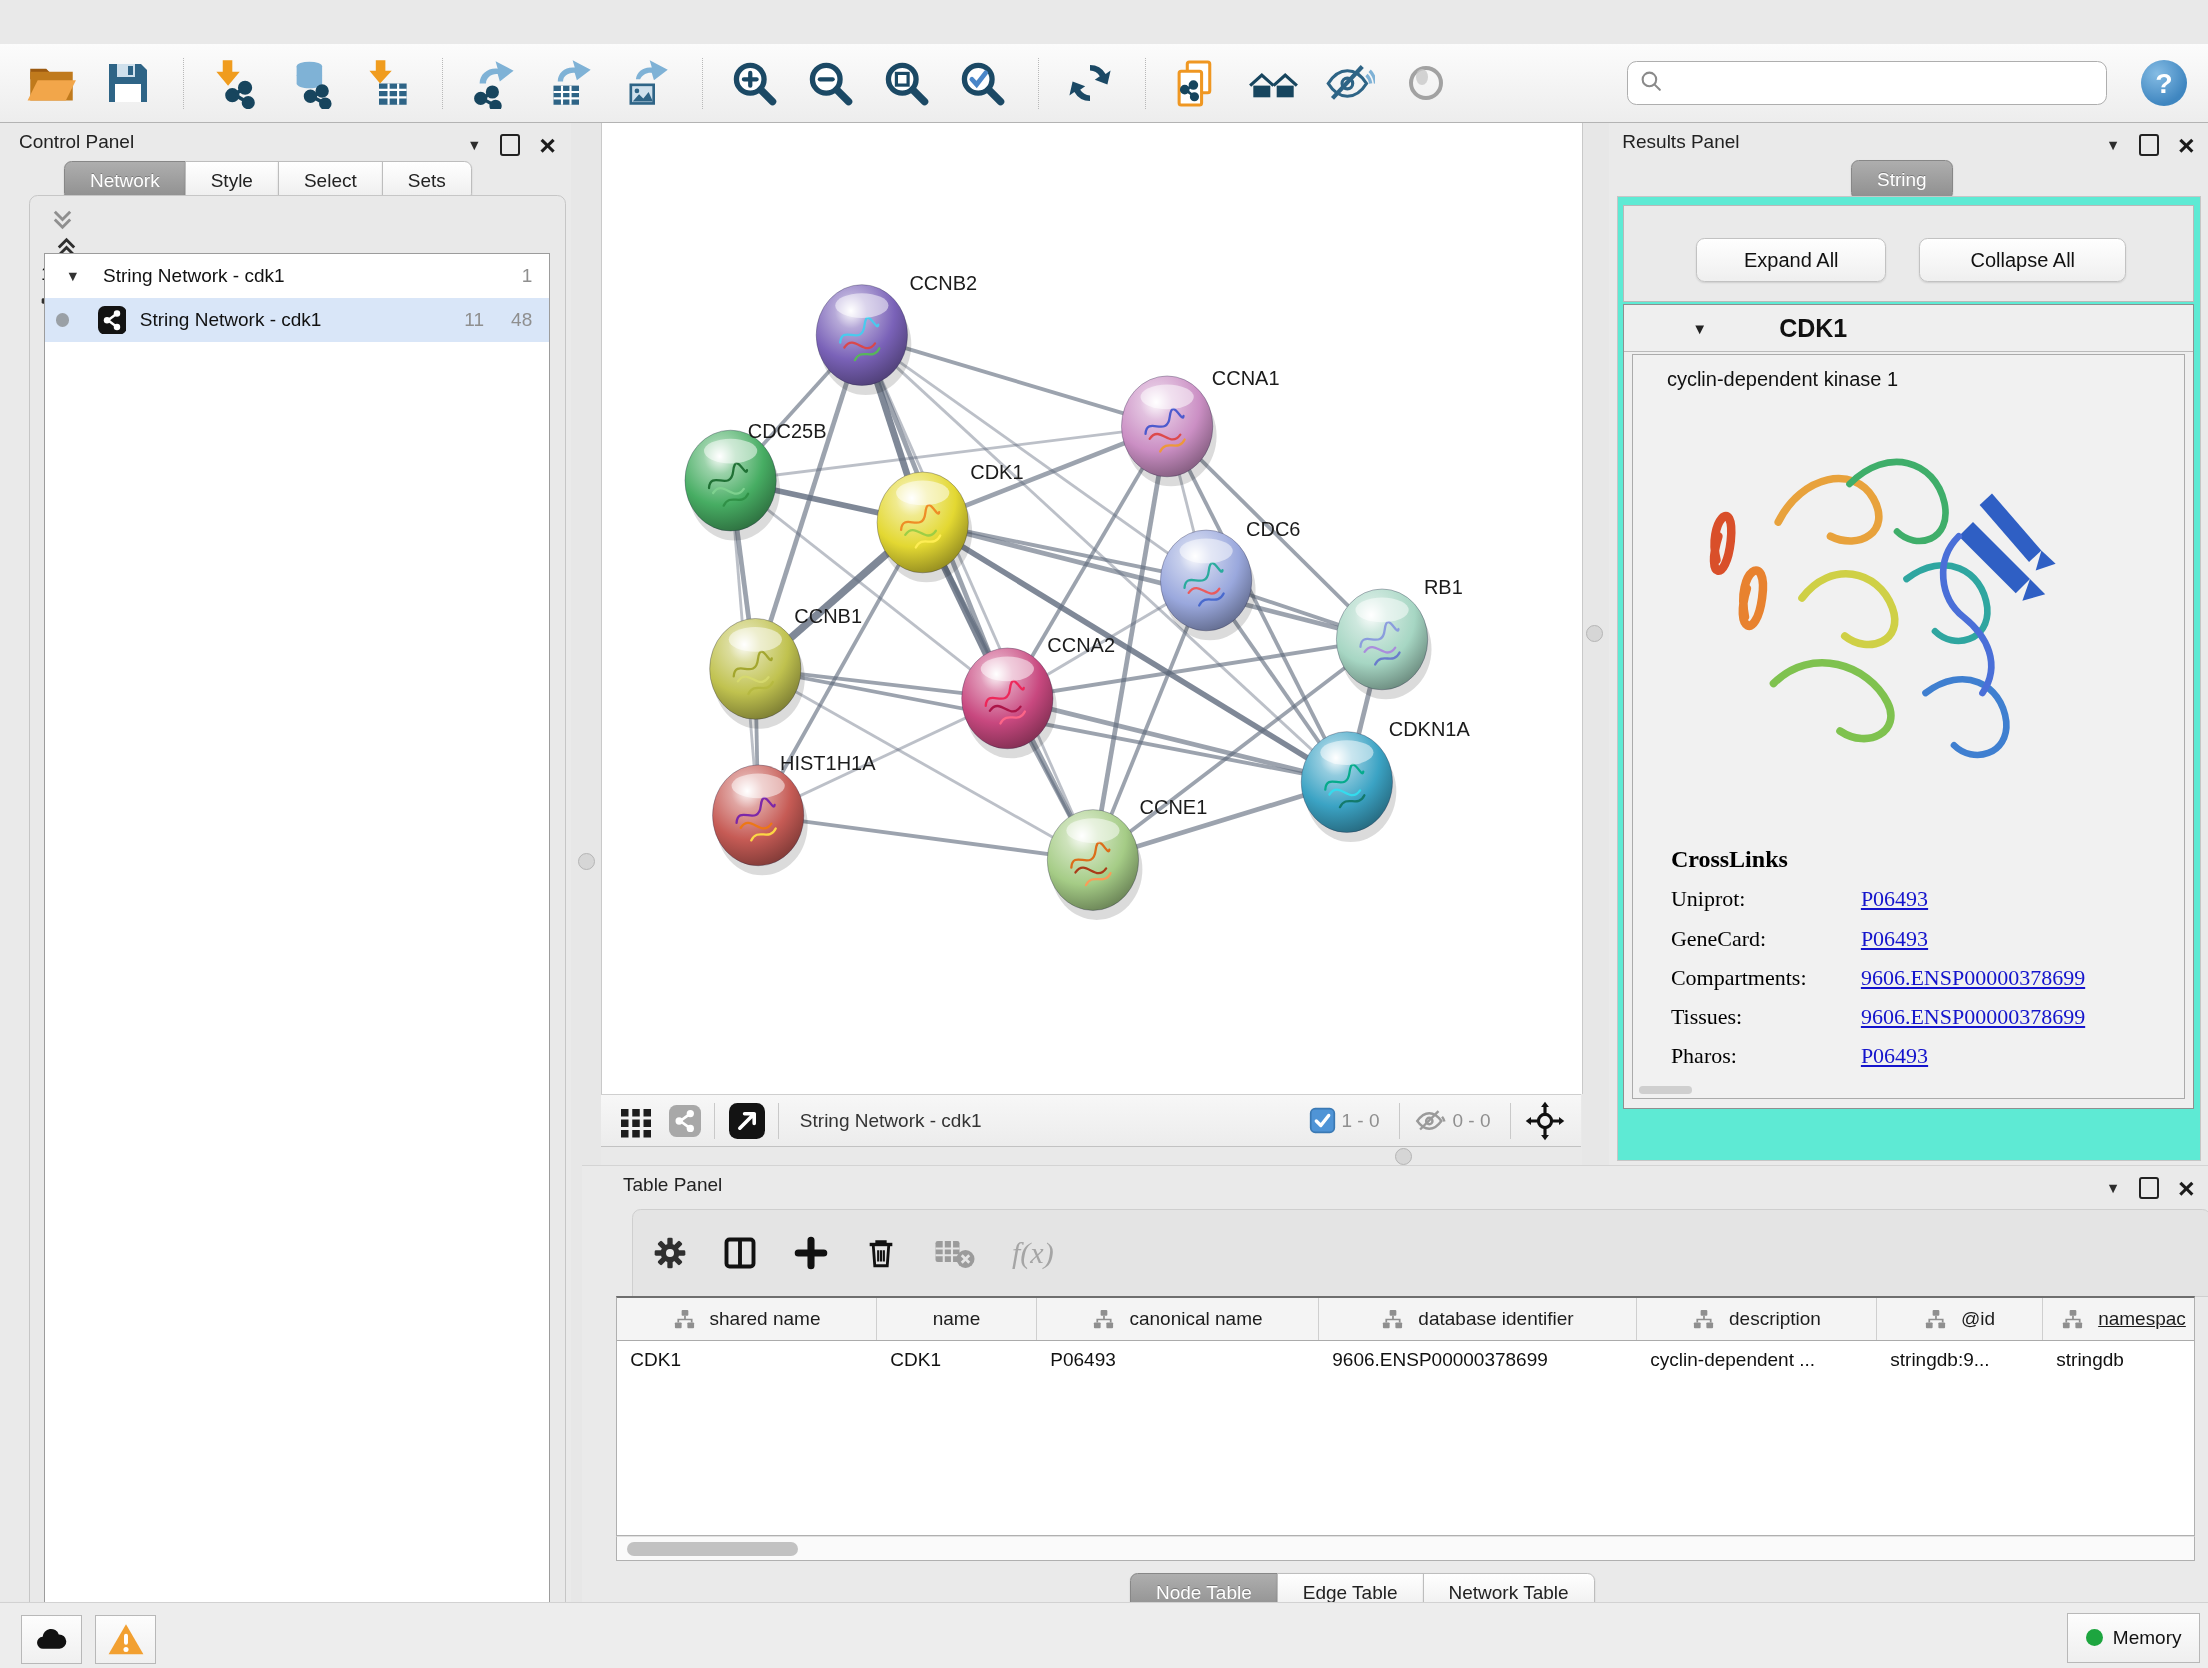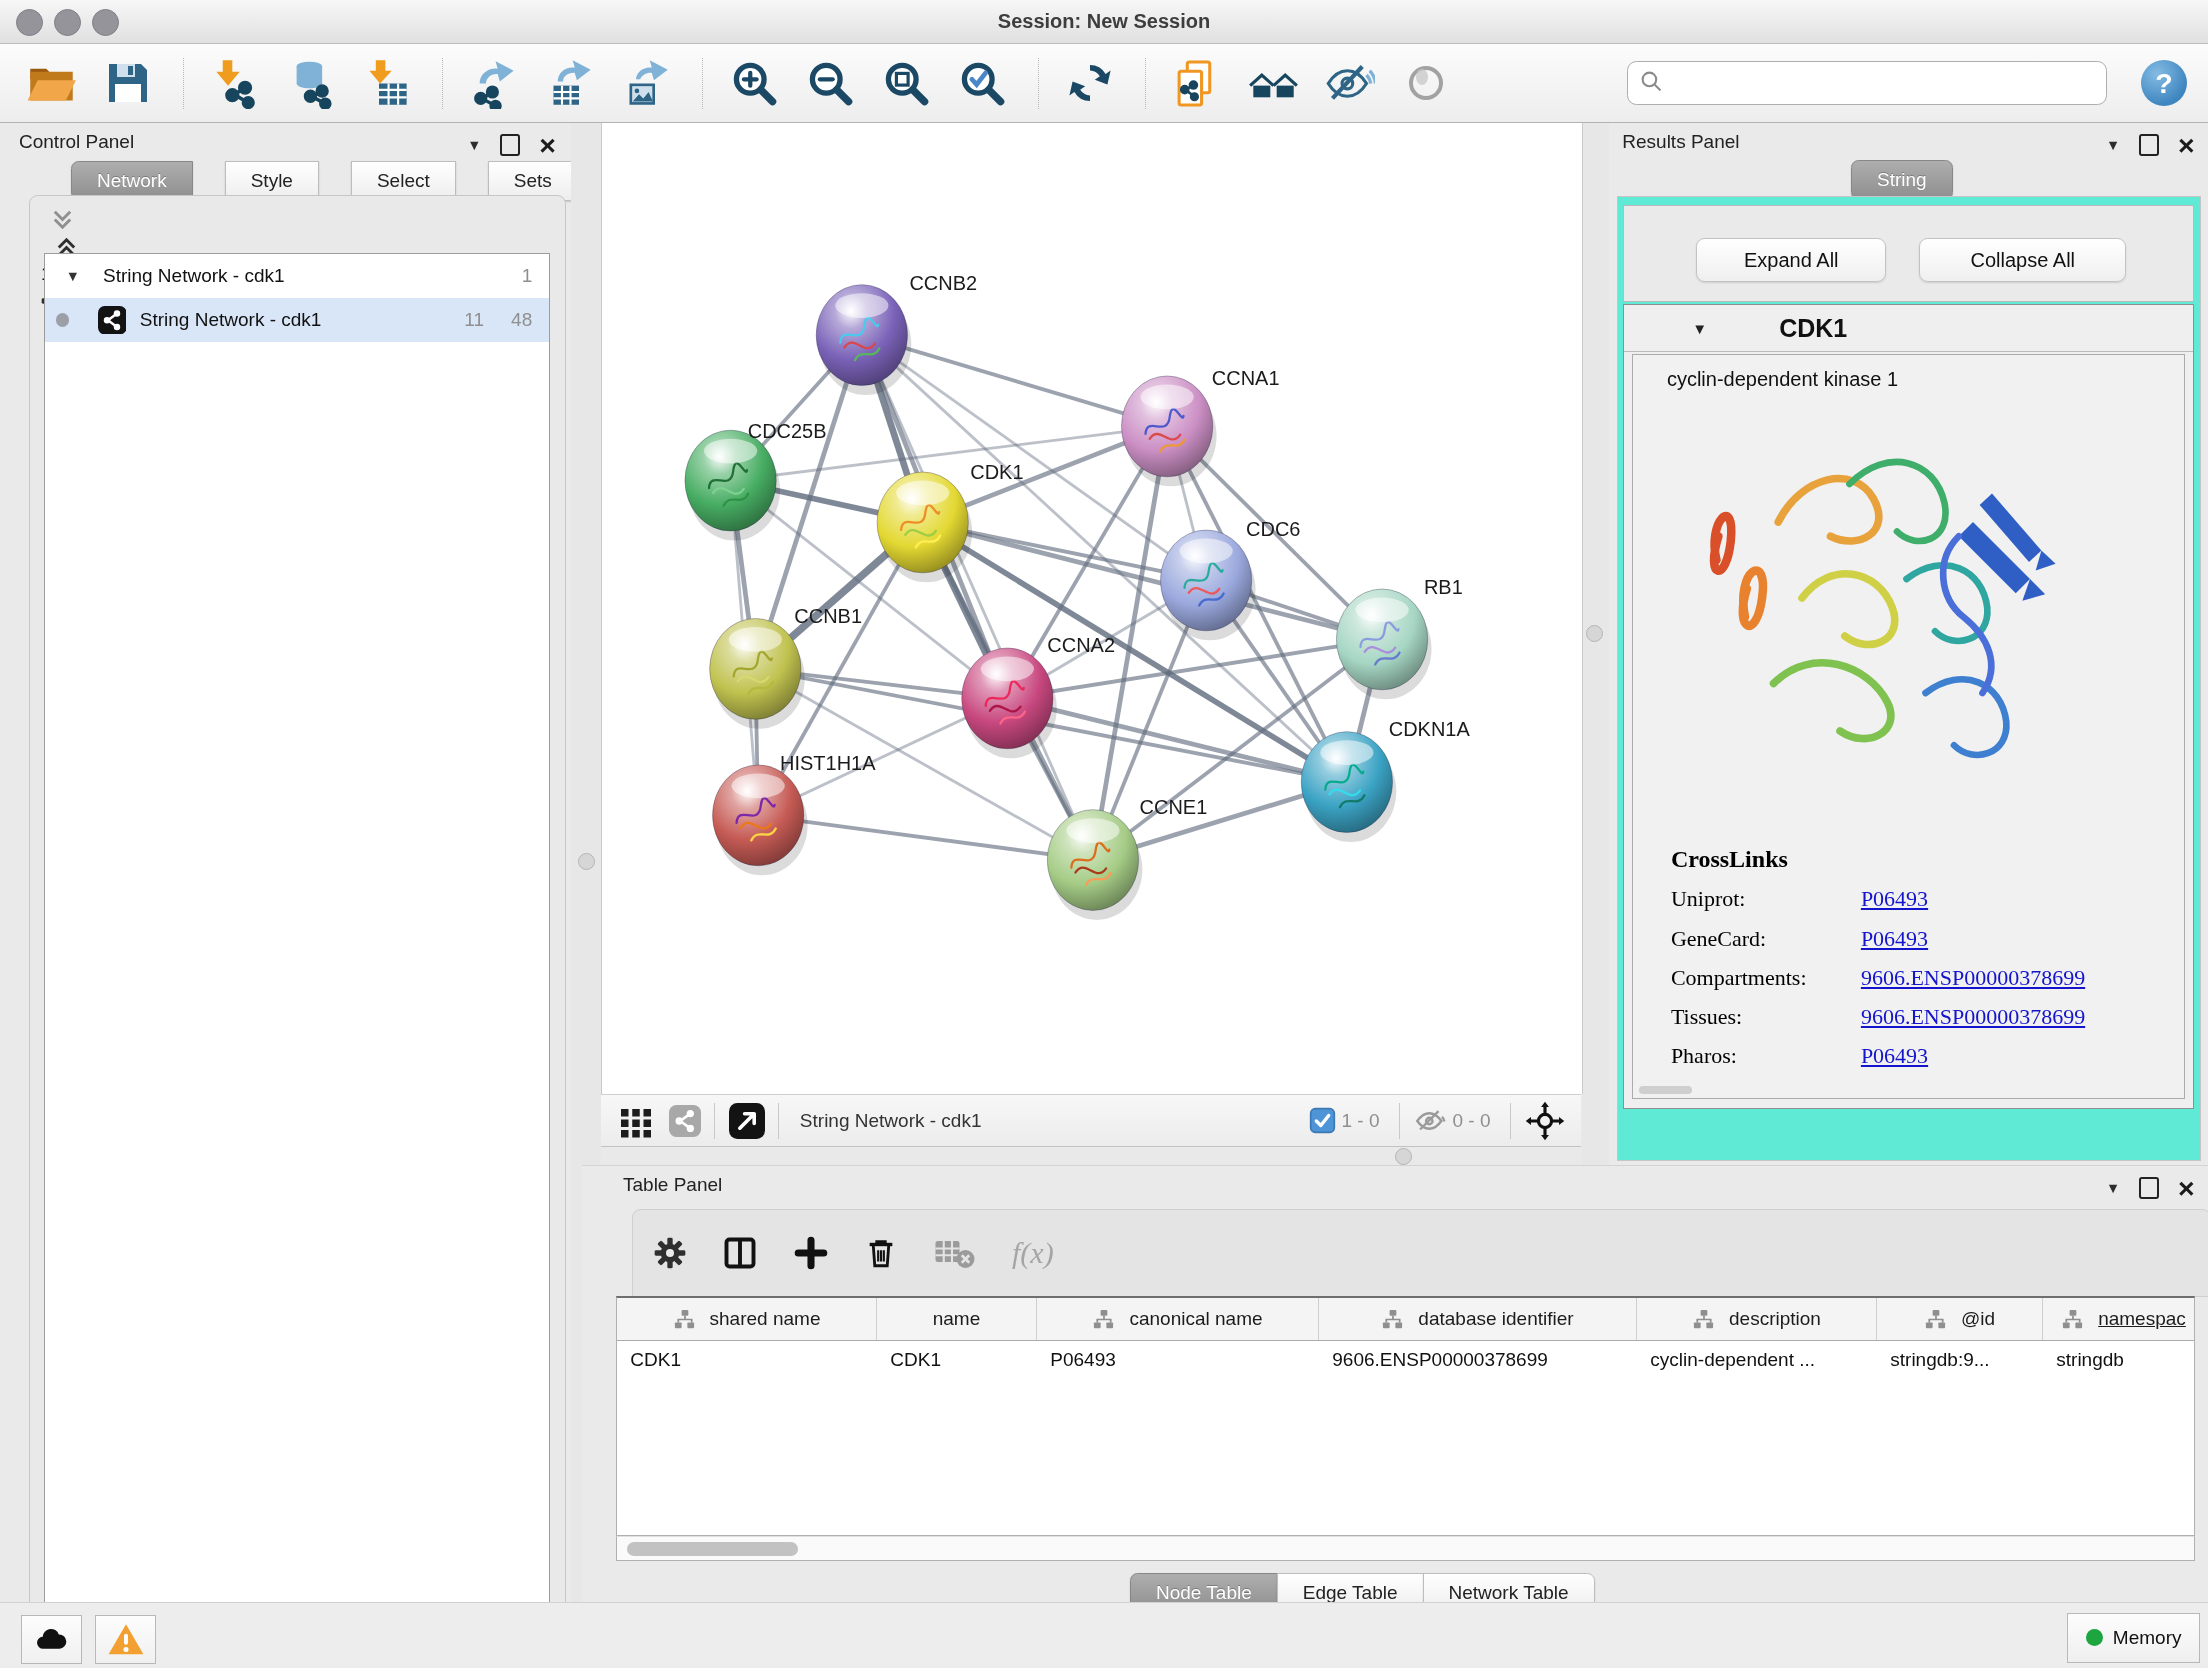--- a/index.html
+++ b/index.html
@@ -36,21 +36,21 @@
        border:1px solid #bdbdbd;font-size:19px;margin-left:-1px;color:#222;
        box-shadow:0 1px 1.9px rgba(0,0,0,.15);}
   .seg:first-child{border-radius:7.6px 0 0 7.6px;}
   .seg:last-child{border-radius:0 7.6px 7.6px 0;}
   .seg.selected{background:linear-gradient(#aeaeae,#8e8e8e);color:#fff;border-color:#878787;
                 text-shadow:0 -1px 0 rgba(0,0,0,.25);}
   
   .control-panel{position:absolute;left:0;top:123px;width:571px;height:1478px;background:#eaeaea;}
   .cp-title{position:absolute;left:19px;top:7.6px;}
   .cp-ctrls{right:15px;top:11.4px;}
-  .cp-tabs{position:absolute;left:72px;top:38px;gap:33px;}
+  .cp-tabs{position:absolute;left:65px;top:38px;}
   .cp-box{position:absolute;left:28.5px;top:72px;width:535px;height:1501px;background:#e9e9e9;
           border:1px solid #c6c6c6;border-radius:8.6px;}
   .cp-selrow{position:absolute;left:11.4px;right:0;top:11.4px;height:42px;display:flex;align-items:flex-start;flex-direction:column;}
   .cp-selrow .status{flex:1;text-align:center;font-size:19px;color:#111;}
   .tree-box{position:absolute;left:14.3px;right:14.3px;top:57px;bottom:5.7px;background:#fff;border:1px solid #9c9c9c;}
   .tree-row{height:44px;display:flex;align-items:center;font-size:19px;}
   .tree-row .tri{margin-left:21px;font-size:14.3px;color:#333;}
   .tree-row .lbl{margin-left:23px;color:#111;}
   .tree-row .cnt{color:#8f8f8f;}
   .tree-row.child{background:#d9e6f8;}
@@ -116,26 +116,20 @@
   .memory-btn{position:absolute;right:7.6px;top:9.5px;width:131px;height:48px;background:linear-gradient(#fdfdfd,#efefef);
               border:1px solid #b8b8b8;display:flex;align-items:center;justify-content:center;gap:9.5px;font-size:19px;color:#111;}
   .mem-dot{width:17px;height:17px;border-radius:50%;background:#1da53f;}
   .spacer-strip{position:absolute;background:#e7e7e7;}
 </style>
 </head>
 <body>
 
 <div class="window">
 
-  <div class="titlebar">
-    <span class="tl" style="left:16px"></span>
-    <span class="tl" style="left:54px"></span>
-    <span class="tl" style="left:92px"></span>
-    <div class="title-text">Session: New Session</div>
-  </div>
 
   <div class="toolbar">
     <div id="toolbar-icons">
         <div class="tool-btn">
           <svg viewBox="0 0 48 48" width="51" height="51">
             <path fill="#9c5a10" d="M4 10h15l5 5h18v5H4z"></path>
             <path fill="#c07a1c" d="M4 13h40v27H4z"></path>
             <path fill="#f2a64a" d="M1.5 40l9.5-19h36l-9.5 19z"></path>
           </svg>
         </div>

